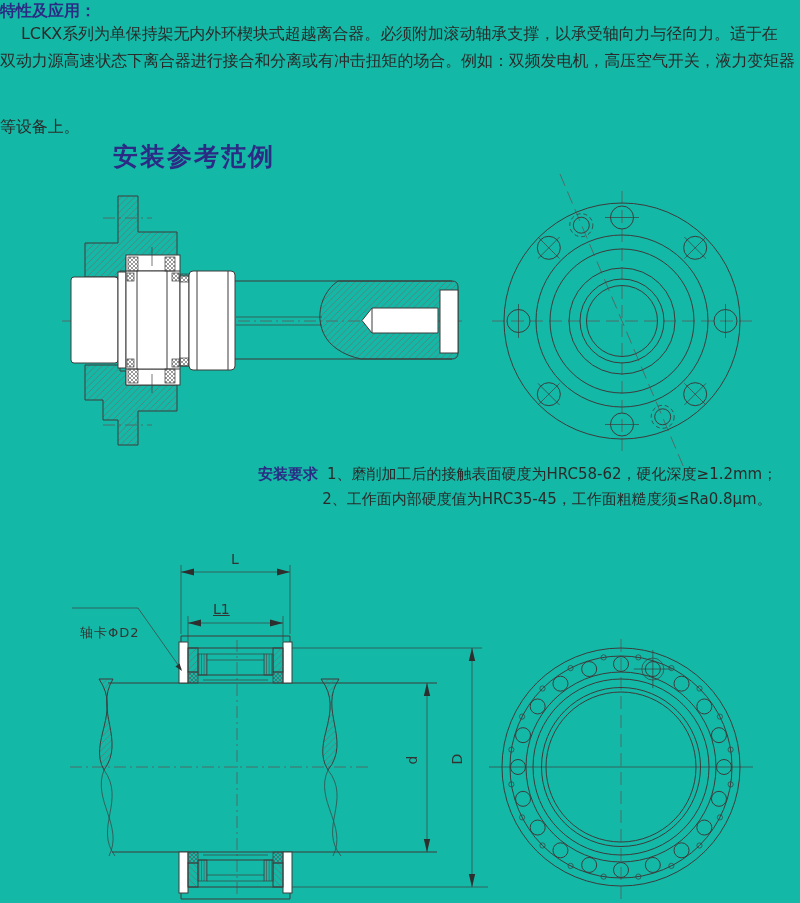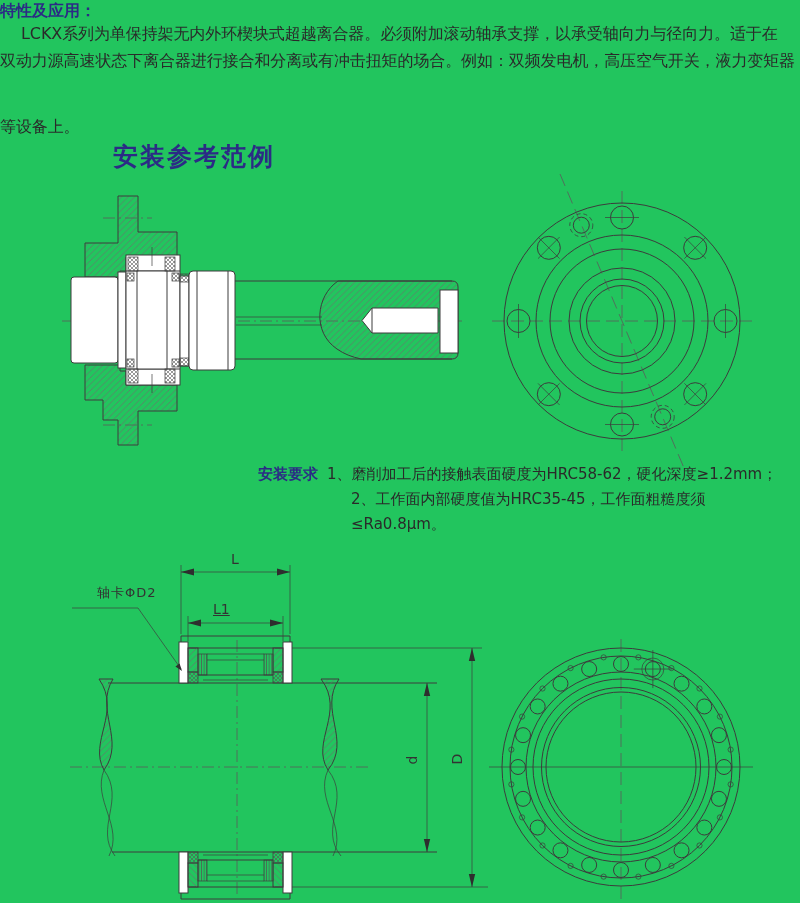--- a/index.html
+++ b/index.html
@@ -1,34 +1,34 @@
 <!DOCTYPE html>
 <html><head>
 <meta charset="utf-8">
 <style>
   html,body{margin:0;padding:0;background:#fff;}
-  .canvas{position:relative;width:800px;height:903px;background:#22c55e;overflow:hidden;
+  .canvas{position:relative;width:800px;height:903px;background:#14b8a6;overflow:hidden;
           font-family:"DejaVu Sans","Liberation Sans",sans-serif;color:#242424;}
   
   .intro-heading{position:absolute;left:0;top:1px;font-size:16px;font-weight:bold;color:#2b2b85;}
   .tline{position:absolute;left:0;white-space:nowrap;font-size:16px;letter-spacing:-0.1px;color:#2a2a2a;}
   .tline.indent{left:21px;}
   .t1{top:24px;} .t2{top:51px;text-align:center;} .t3{top:78px;margin-top:39px;} .t4{top:105px;}
   
   .sec-cn{position:absolute;left:113px;top:140px;font-size:25px;font-weight:bold;color:#2b2b85;letter-spacing:2px;}
   .sec-en{position:absolute;left:457px;top:143px;font-size:21px;font-weight:bold;color:#2b2b85;letter-spacing:0.5px;}
   
   .req{position:absolute;left:258px;top:462px;width:528px;font-size:15px;line-height:25px;color:#2a2a2a;}
   .req-label{color:#2b2b85;font-weight:bold;margin-right:9px;}
-  .req-item2{display:block;margin-left:93px;}
+  .req-item2{display:block;margin-left:50px;text-align:center;}
   
   .dim-lbl{position:absolute;font-size:14px;color:#333;}
   .lbl-L{left:231px;top:551px;}
   .lbl-L1{left:213px;top:601px;text-decoration:underline;}
-  .lbl-clip{left:80px;top:584px;font-size:13px;letter-spacing:1px;margin-left:17px;}
+  .lbl-clip{left:80px;top:624px;font-size:13px;letter-spacing:1px;}
   .rot{transform:rotate(-90deg);transform-origin:center;width:16px;height:16px;text-align:center;}
   .lbl-d{left:404px;top:752px;}
   .lbl-D{left:449px;top:751px;}
   
   svg{position:absolute;left:0;top:0;}
   .ln{stroke:#3c3c3c;stroke-width:1;fill:none;}
   .thin{stroke:#3c3c3c;stroke-width:.7;fill:none;}
   .cl{stroke:#5a5a5a;stroke-width:.8;stroke-dasharray:12 4 2 4;fill:none;}
   .dash{stroke:#5a5a5a;stroke-width:.8;stroke-dasharray:13 6;fill:none;}
   .sdash{stroke:#3c3c3c;stroke-width:.8;stroke-dasharray:4 3;fill:none;}

